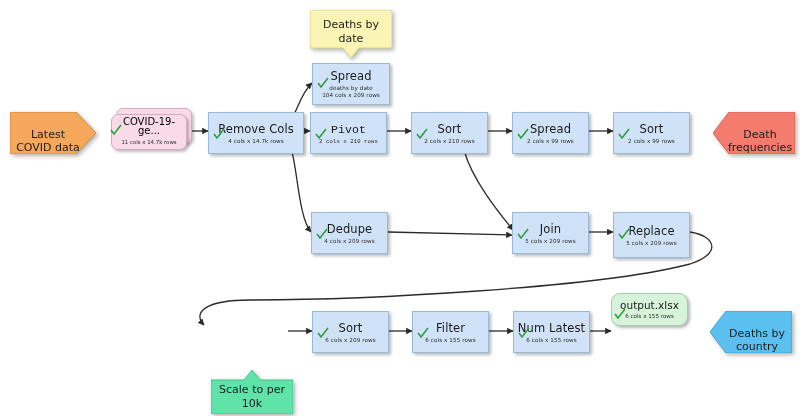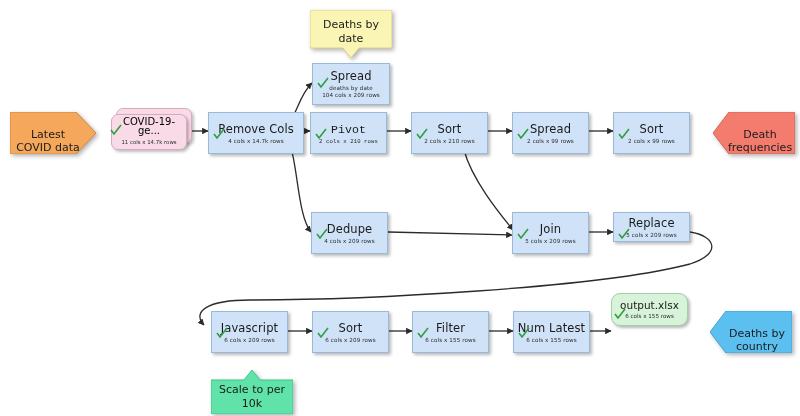--- a/index.html
+++ b/index.html
@@ -316,35 +316,28 @@
   </div>
 
   <div class="node step" style="left:512px; top:212px; width:77px; height:42px;">
     <div class="title">Join</div>
     <div class="meta">5 cols x 209 rows</div>
     <svg class="check" style="left:4px; top:15px;" viewBox="0 0 12 12">
       <path d="M 1 6 L 4 10 L 11 1" stroke="#2e9e3e" stroke-width="1.6" fill="none"></path>
     </svg>
   </div>
 
-  <div class="node step" style="left:613px; top:212px; width:77px; height:30px;">
+  <div class="node step" style="left:613px; top:212px; width:77px; height:46px;">
     <div class="title">Replace</div>
     <div class="meta">5 cols x 209 rows</div>
     <svg class="check" style="left:4px; top:15px;" viewBox="0 0 12 12">
       <path d="M 1 6 L 4 10 L 11 1" stroke="#2e9e3e" stroke-width="1.6" fill="none"></path>
     </svg>
   </div>
 
-  <div class="node step" style="left:211px; top:311px; width:77px; height:42px;">
-    <div class="title">Javascript</div>
-    <div class="meta">6 cols x 209 rows</div>
-    <svg class="check" style="left:4px; top:15px;" viewBox="0 0 12 12">
-      <path d="M 1 6 L 4 10 L 11 1" stroke="#2e9e3e" stroke-width="1.6" fill="none"></path>
-    </svg>
-  </div>
 
   <div class="node step" style="left:312px; top:311px; width:77px; height:42px;">
     <div class="title">Sort</div>
     <div class="meta">6 cols x 209 rows</div>
     <svg class="check" style="left:4px; top:15px;" viewBox="0 0 12 12">
       <path d="M 1 6 L 4 10 L 11 1" stroke="#2e9e3e" stroke-width="1.6" fill="none"></path>
     </svg>
   </div>
 
   <div class="node step" style="left:412px; top:311px; width:77px; height:42px;">

